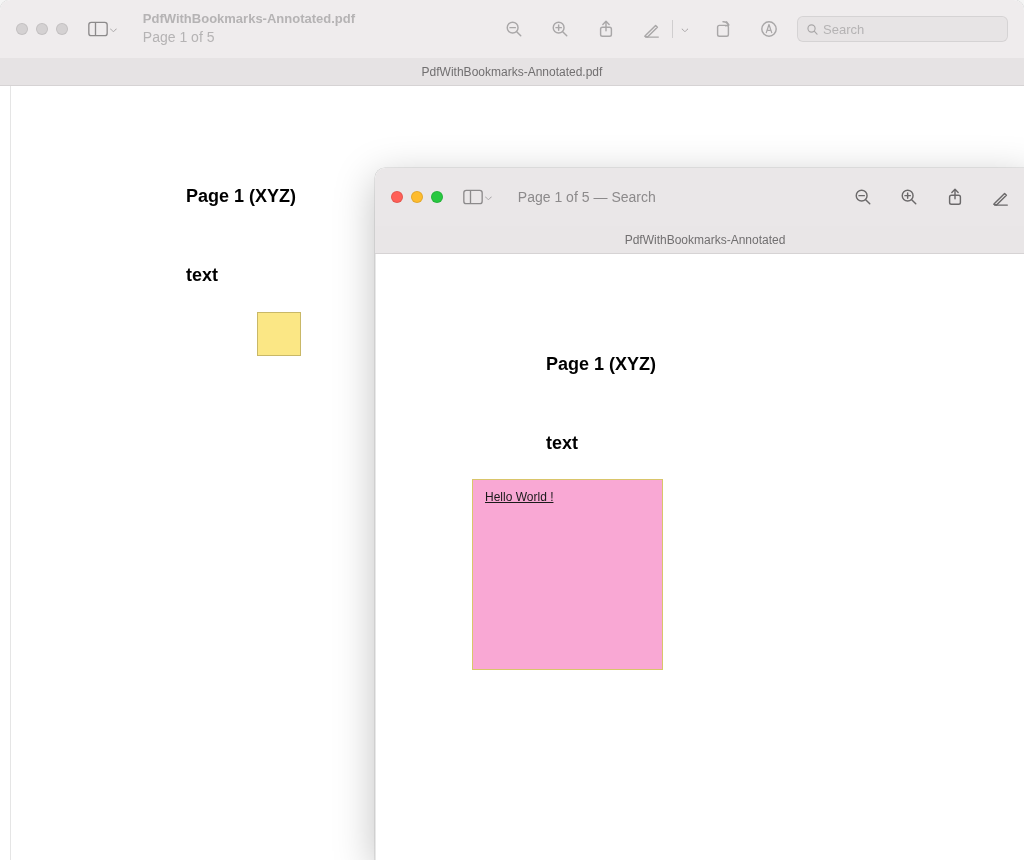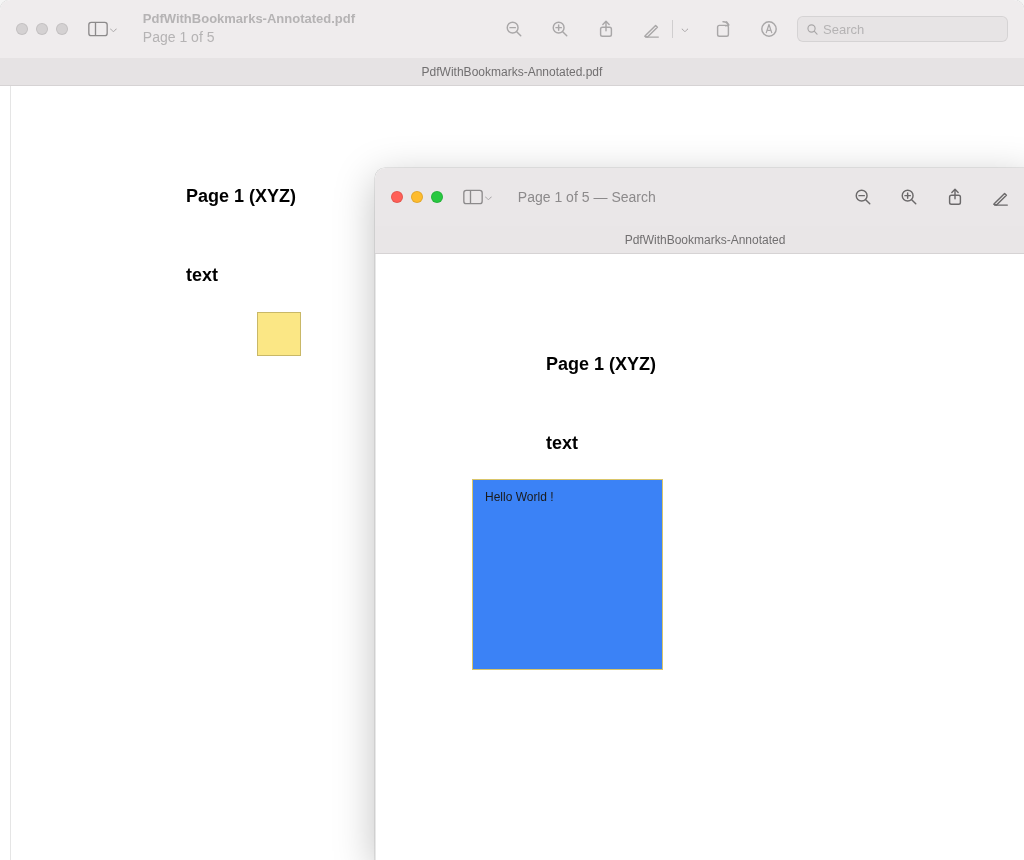--- a/index.html
+++ b/index.html
@@ -208,27 +208,28 @@
       background: #fbe785;
       border: 1px solid #c9b867;
       top: 226px;
       left: 246px;
     }
     
     .note-large {
       position: absolute;
       width: 191px;
       height: 191px;
-      background: #3b82f6;
+      background: #f9a8d4;
       border: 0.5px solid #d9c56a;
       top: 225px;
       left: 96px;
       padding: 10px 12px;
       font-size: 12px;
       color: #1a1a1a;
+      text-decoration: underline;
     }
     
     
     .window-fg {
       position: absolute;
       top: 168px;
       left: 375px;
       width: 660px;
       height: 692px;
       background: #fff;

